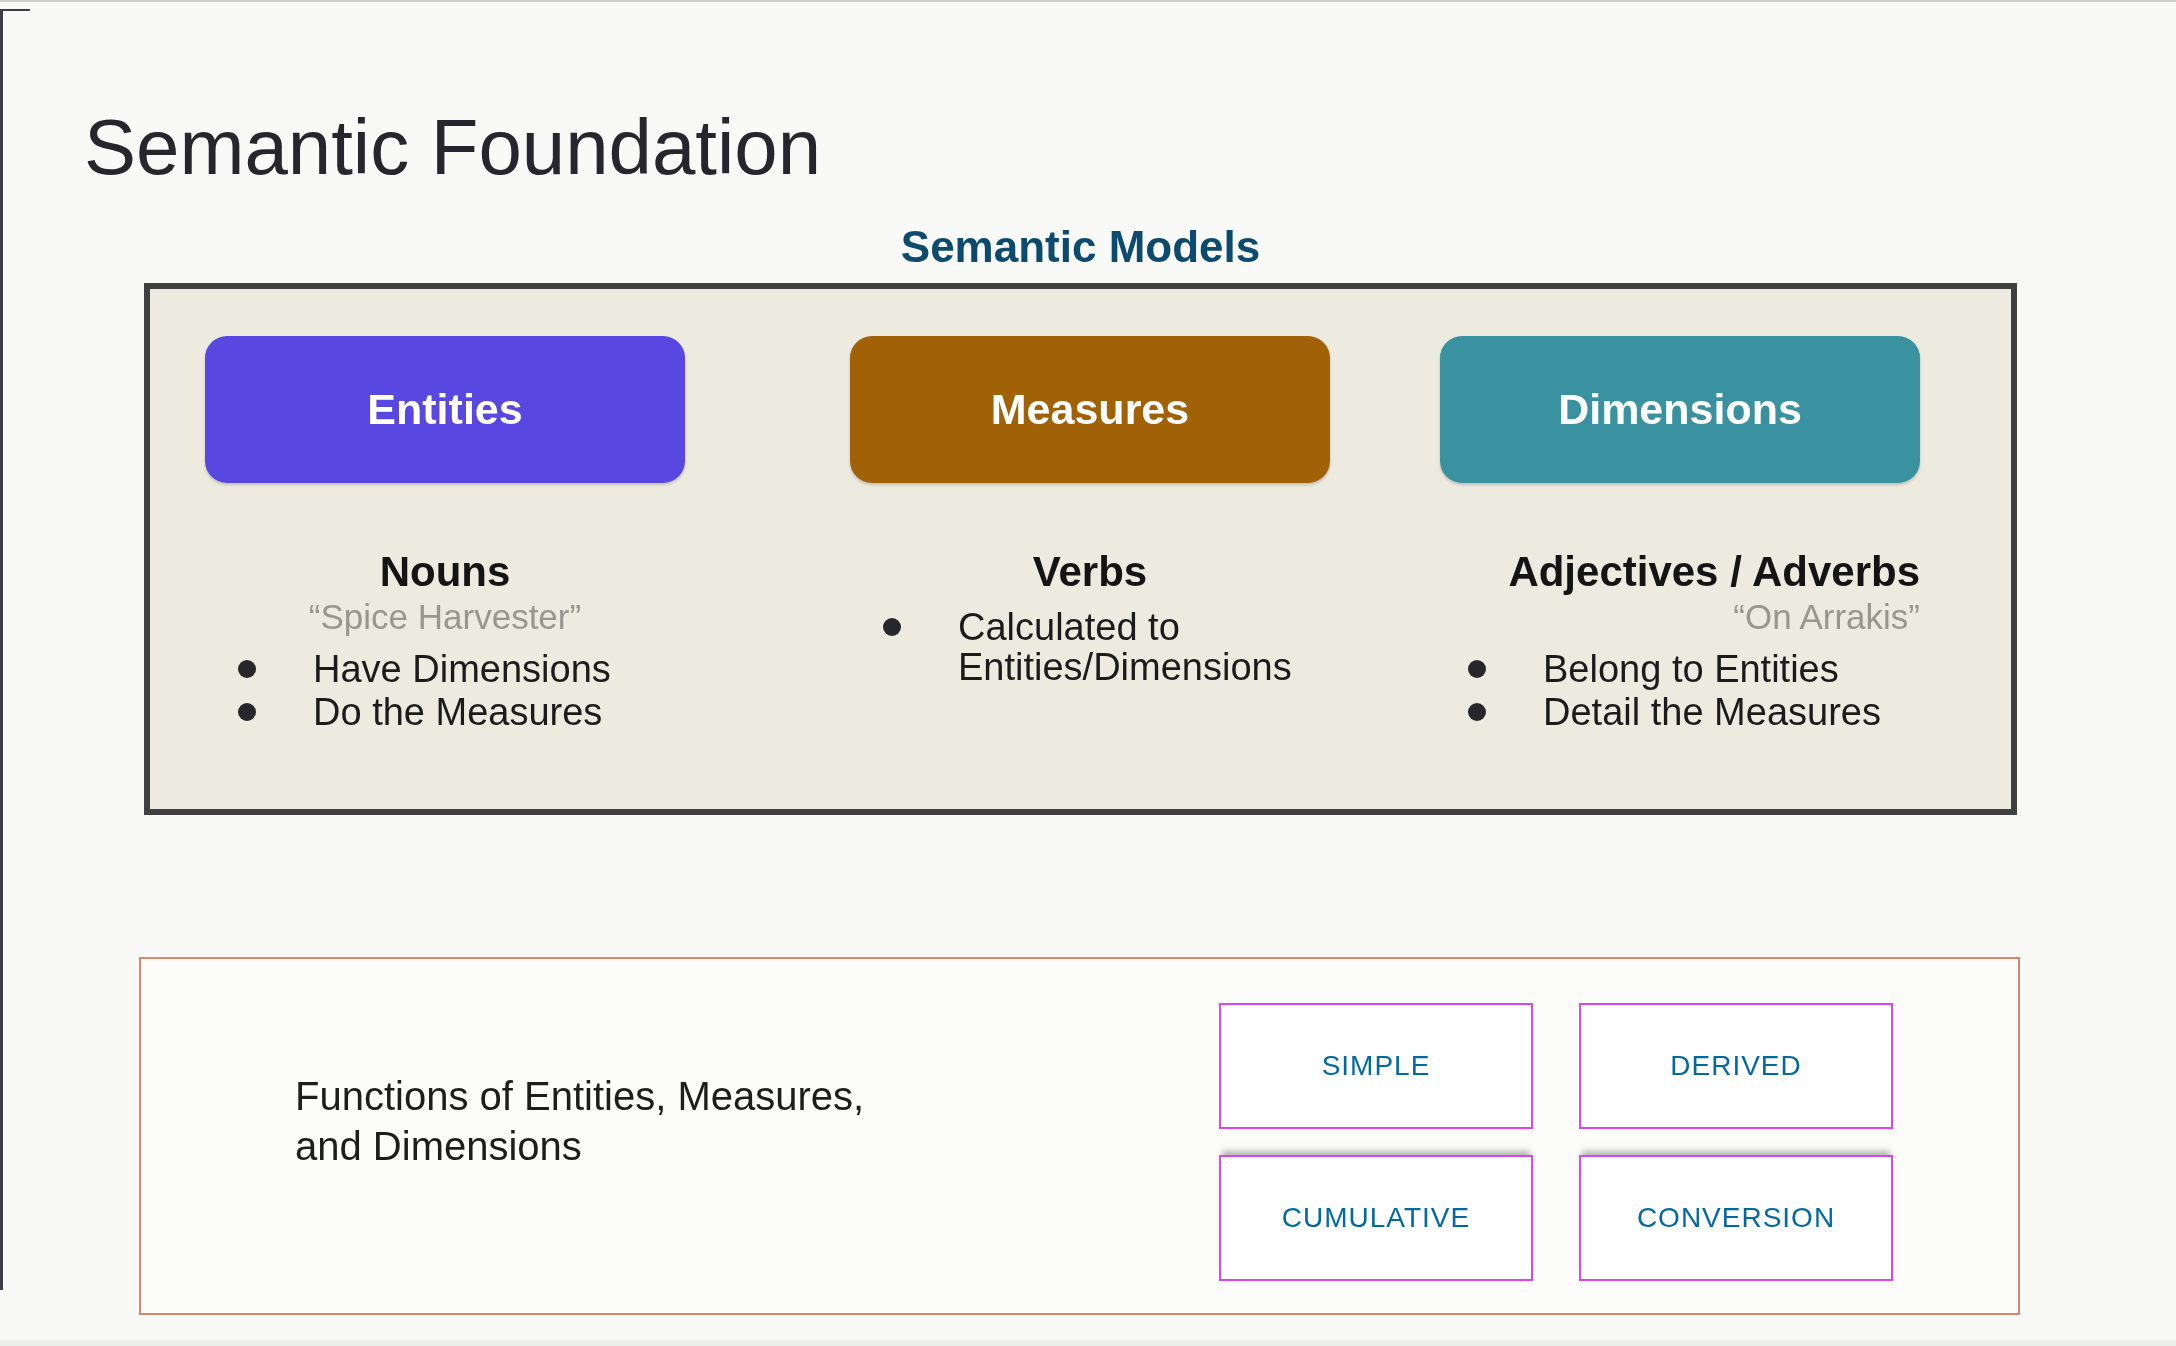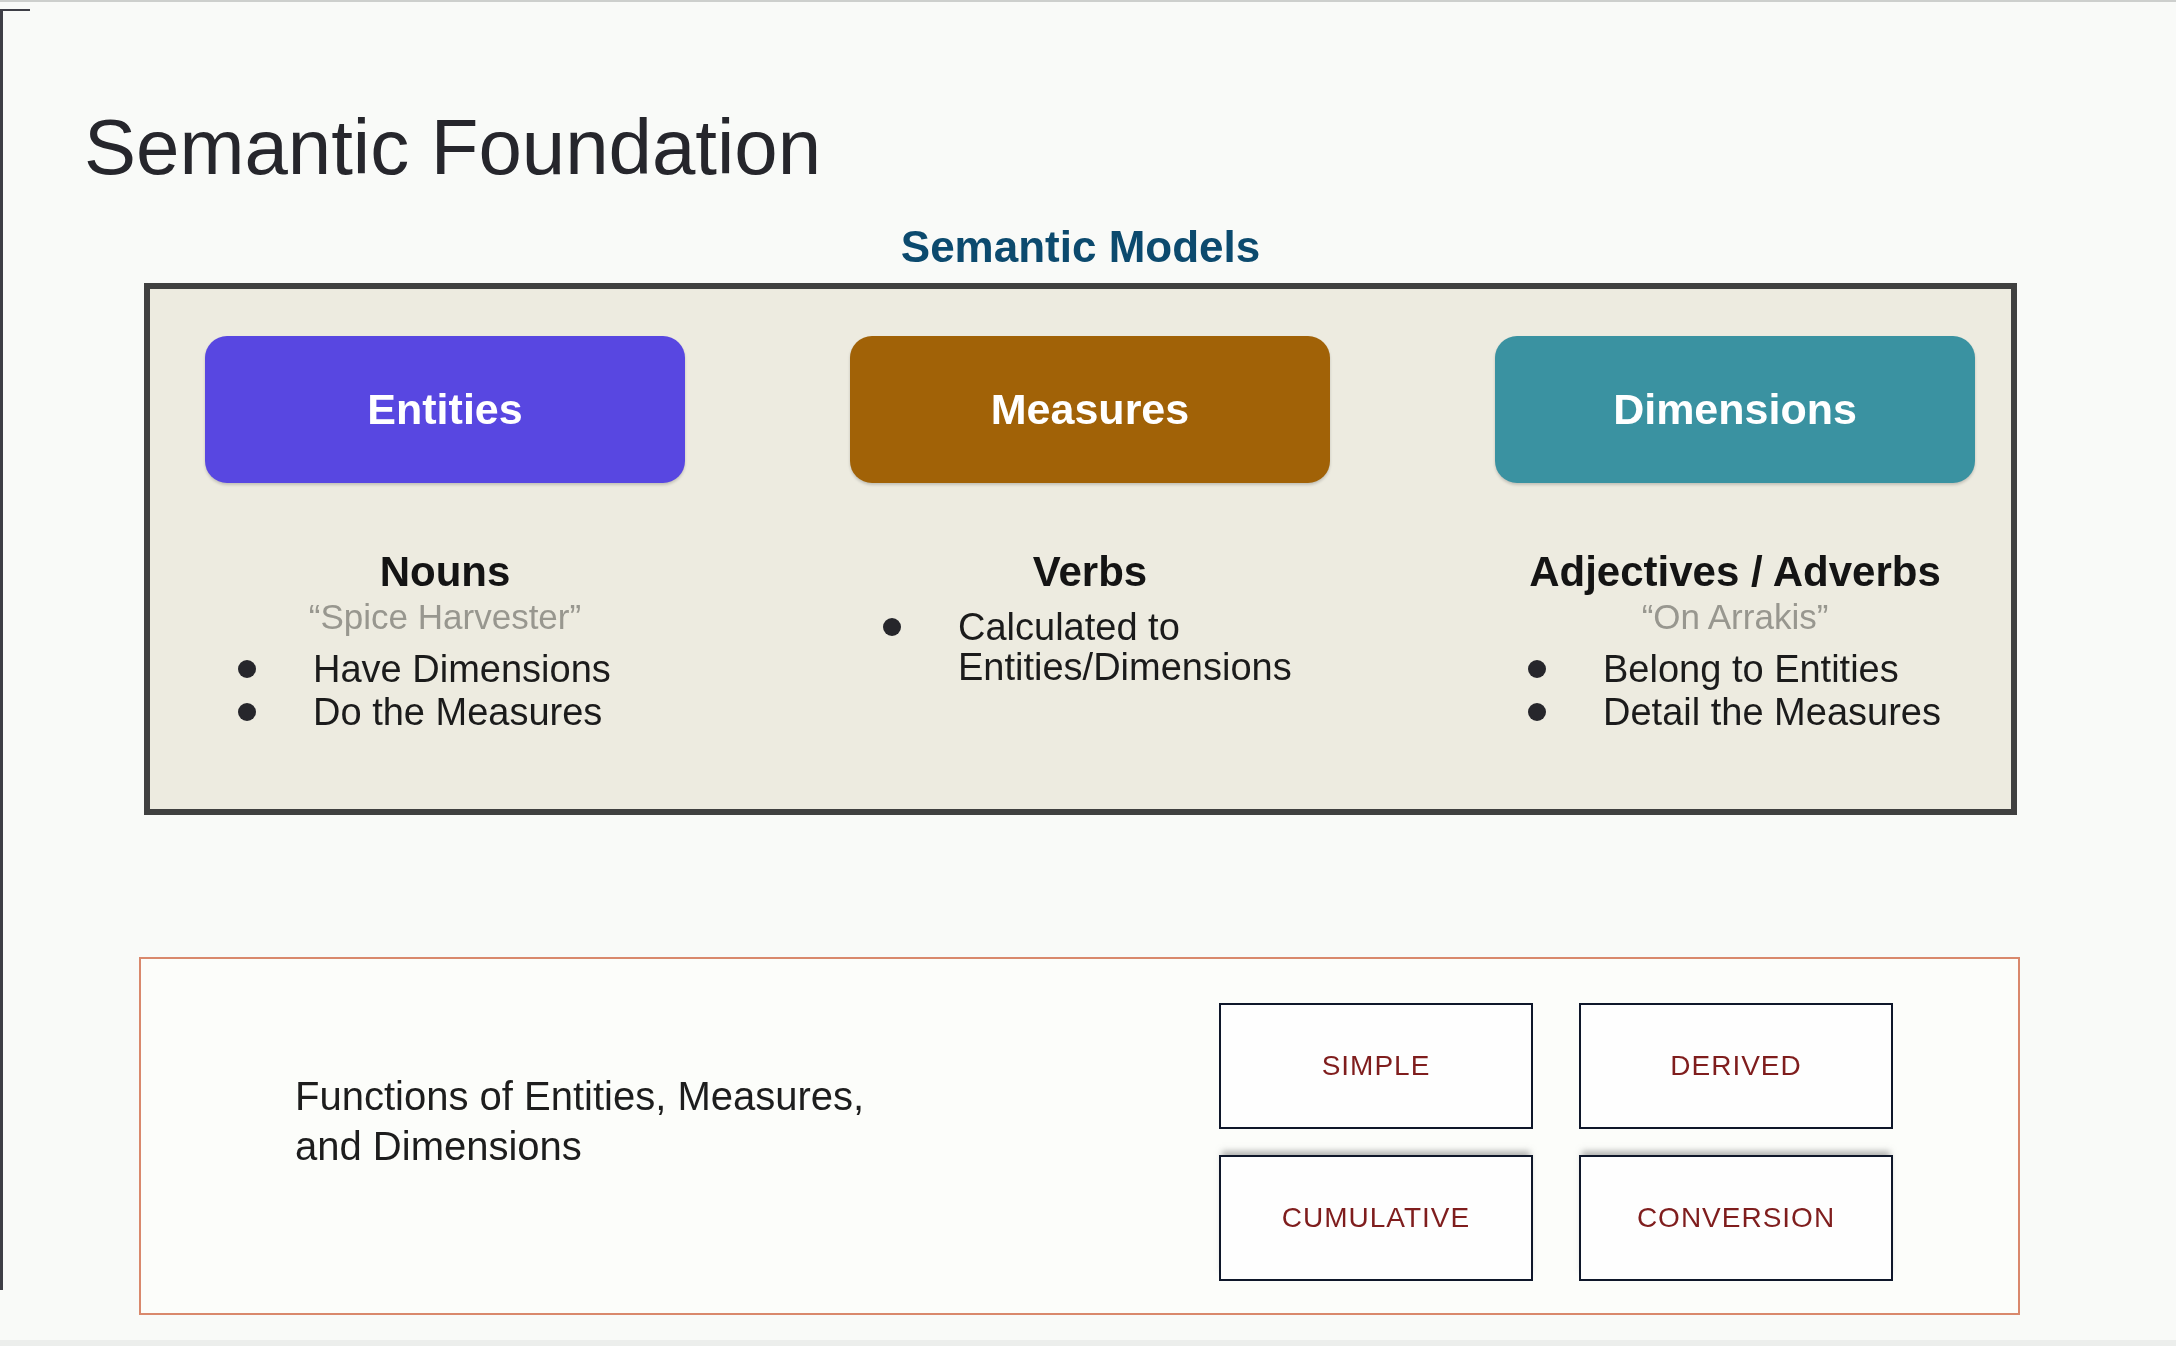--- a/index.html
+++ b/index.html
@@ -27,21 +27,21 @@
     position:absolute;left:144px;top:222px;width:1873px;
     text-align:center;font-size:44px;font-weight:700;color:#0c4a6e;
   }
   .sm-box{
     position:absolute;left:144px;top:283px;width:1873px;height:532px;
     background:#edebe0;border:6px solid #404040;box-sizing:border-box;
   }
   .col{position:absolute;top:0;width:490px;display:flex;flex-direction:column;align-items:center;}
   .col-1{left:50px;}
   .col-2{left:695px;}
-  .col-3{left:1340px;}
+  .col-3{left:1280px;align-items:flex-end;}
   .pill{
     margin-top:47px;width:480px;height:147px;border-radius:22px;
     display:flex;align-items:center;justify-content:center;
     font-size:43px;font-weight:700;color:#ffffff;
     box-shadow:0 2px 3px rgba(0,0,0,0.18);
   }
   .role{margin-top:66px;font-size:42px;font-weight:700;color:#141414;line-height:46px;white-space:nowrap;}
   .quote{margin-top:2px;font-size:35px;color:#98978f;line-height:40px;white-space:nowrap;}
   .bullets{margin-top:12px;width:100%;padding-left:38px;box-sizing:border-box;display:flex;flex-direction:column;gap:3px;}
   .bullet{display:flex;align-items:flex-start;}
@@ -59,23 +59,23 @@
   .metrics-desc{
     position:absolute;left:154px;top:112px;
     font-size:40px;line-height:50px;color:#1d1d1d;
   }
   .mgrid{
     position:absolute;left:1078px;top:44px;
     display:grid;grid-template-columns:314px 314px;grid-auto-rows:126px;
     column-gap:46px;row-gap:26px;
   }
   .mcell{
-    border:2px solid #0f172a;background:#fefefe;box-sizing:border-box;
+    border:2px solid #d946ef;background:#fefefe;box-sizing:border-box;
     display:flex;align-items:center;justify-content:center;
-    font-size:28px;letter-spacing:1px;color:#7f1d1d;white-space:nowrap;
+    font-size:28px;letter-spacing:1px;color:#0369a1;white-space:nowrap;
   }
   .mcell.shadow{box-shadow:0 -7px 6px -3px rgba(110,110,110,0.5);}
 </style>
 </head>
 <body>
 
 <div class="stage">
   <div class="edge-top"></div>
   <div class="edge-corner"></div>
   <div class="edge-left"></div>

